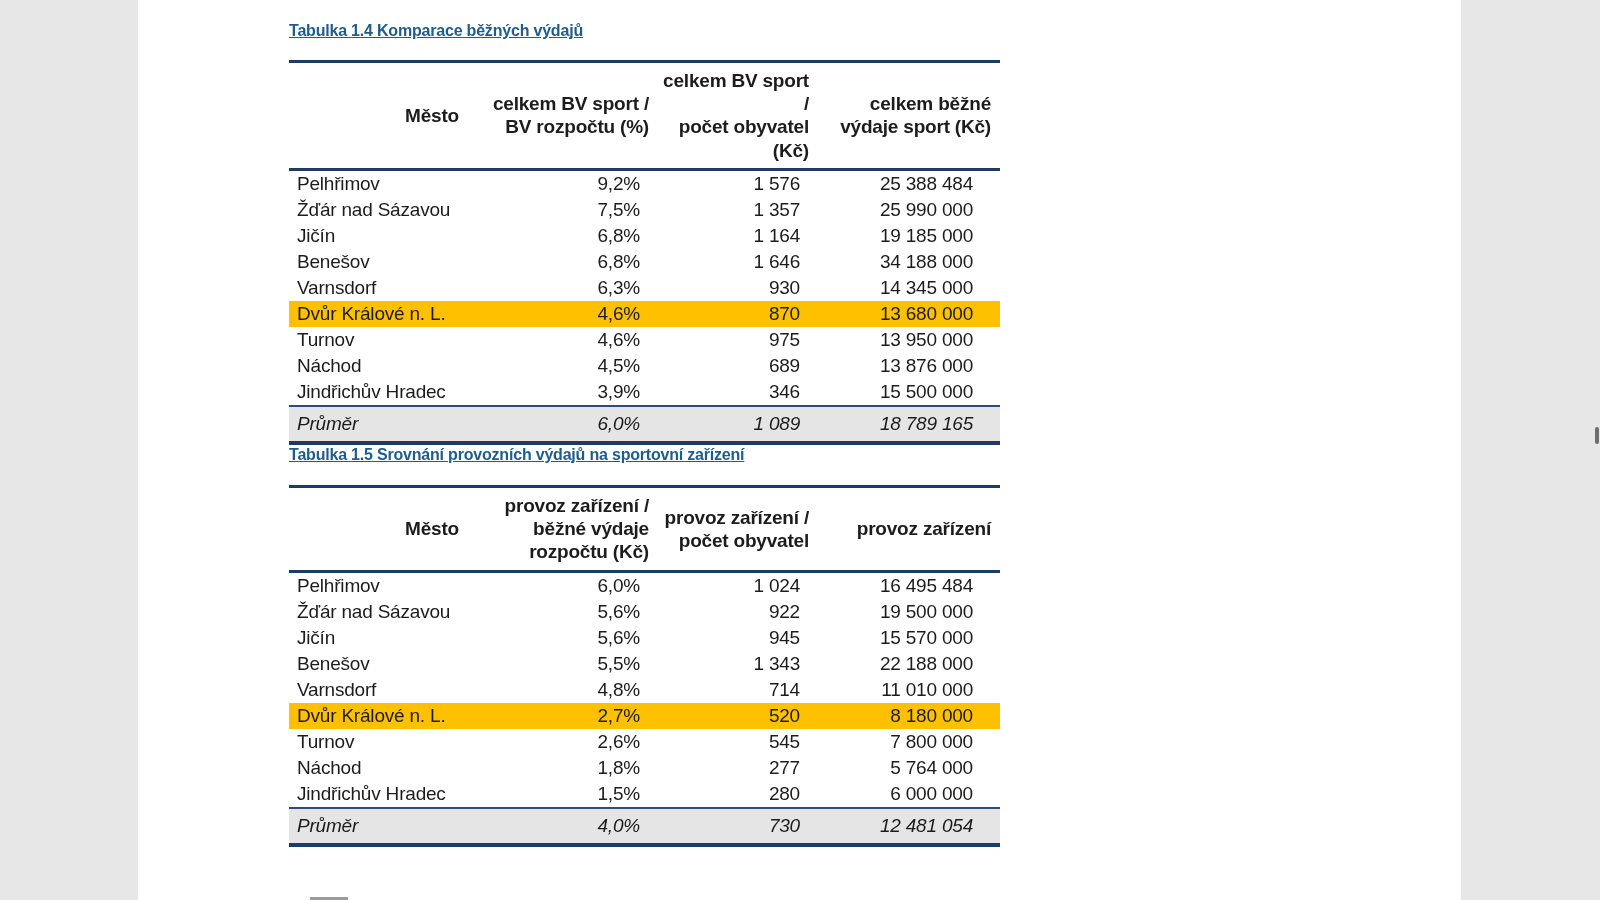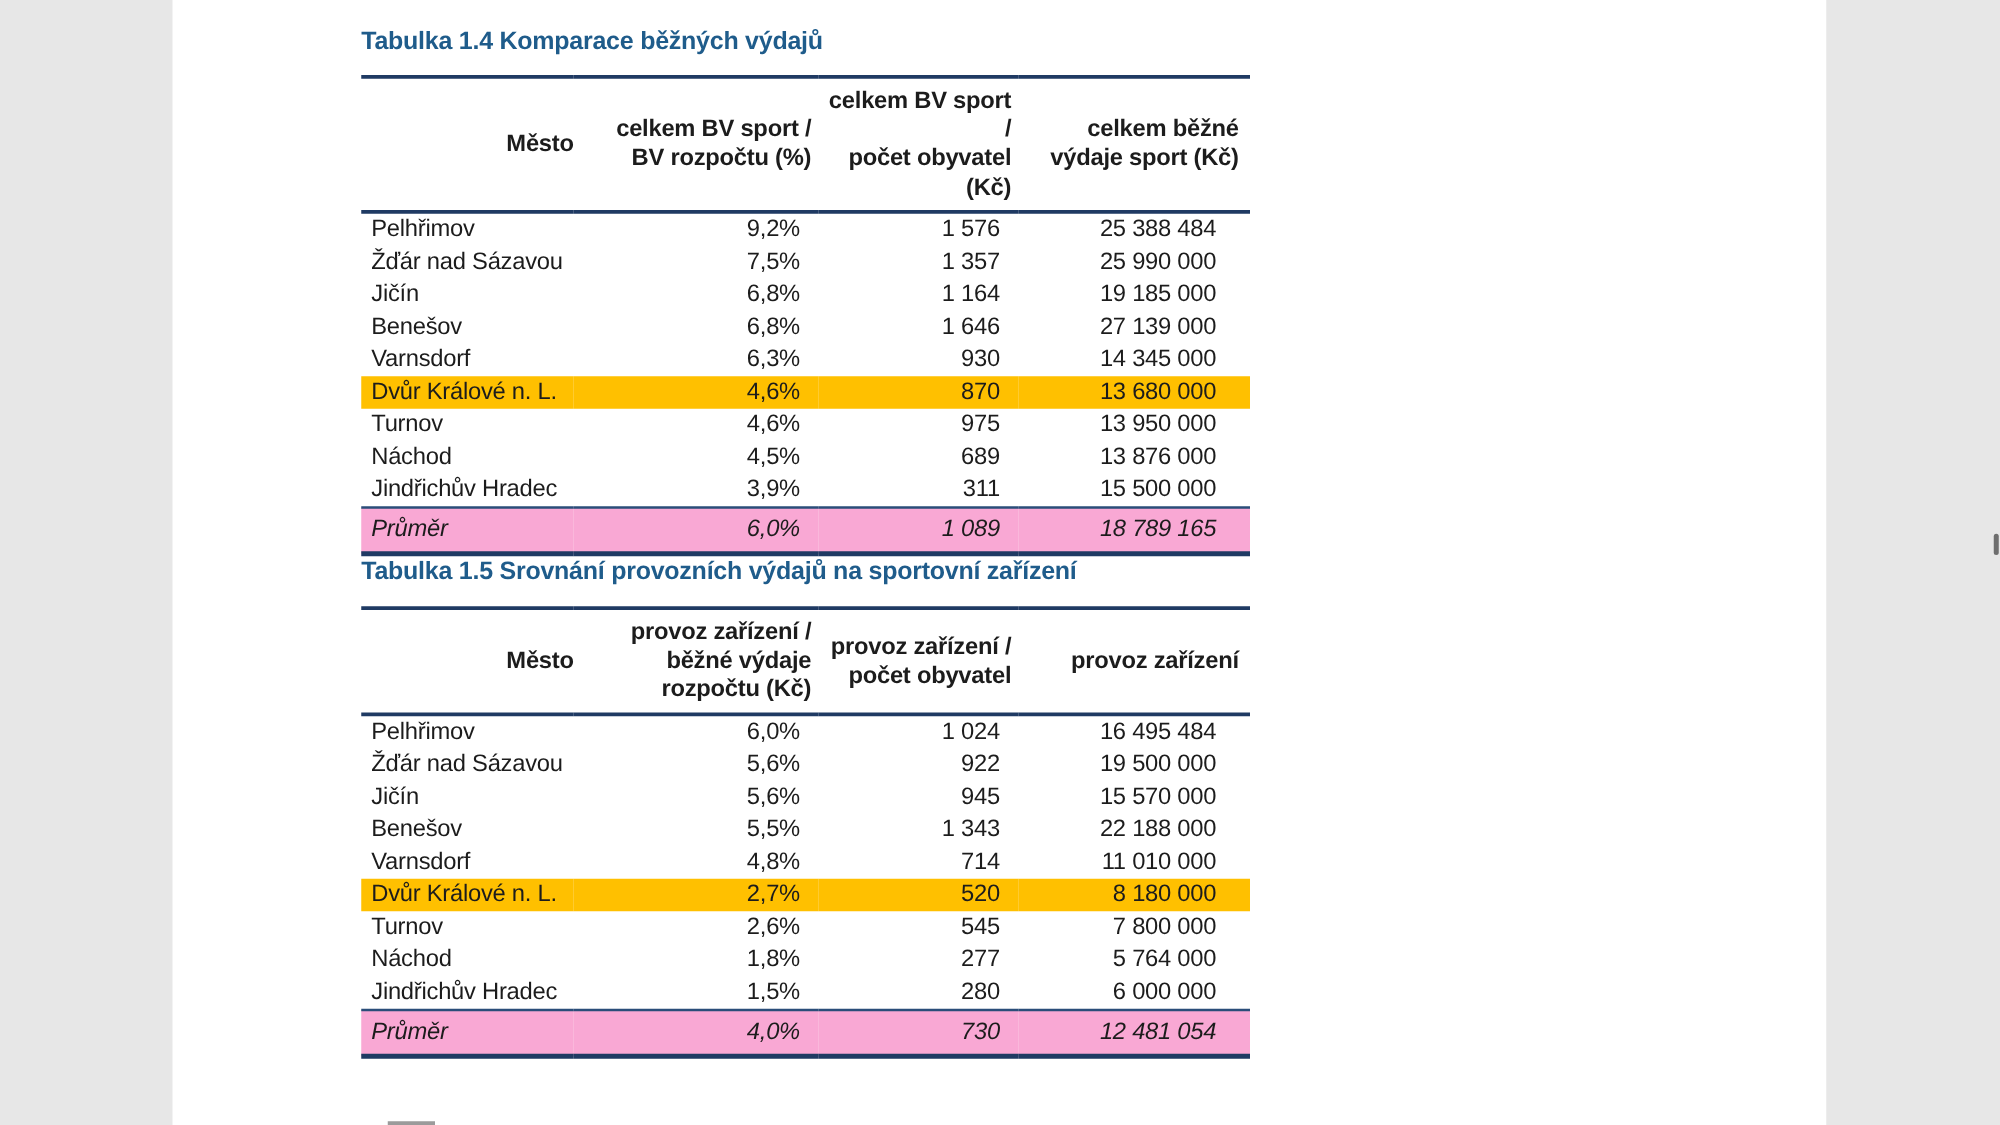--- a/index.html
+++ b/index.html
@@ -11,22 +11,22 @@
   .band-left{left:0;width:138px;}
   .band-right{left:1461px;width:139px;}
 
   .scroll-thumb{position:absolute;left:1595px;top:427px;width:4px;height:17px;
                 background:#6e6e6e;border-radius:2px;}
 
   .clipped-top{position:absolute;left:287px;top:0;width:1030px;height:12px;overflow:hidden;}
   .clipped-top span{display:block;margin-top:-10px;font-size:19px;color:#1c1c1c;
                     letter-spacing:-0.2px;white-space:nowrap;}
 
-  .doc-heading{position:absolute;font-size:20px;font-weight:bold;color:#1f5c8b;
-               letter-spacing:-0.2px;white-space:nowrap;}
+  .doc-heading{position:absolute;font-size:16px;font-weight:bold;color:#1f5c8b;
+               letter-spacing:-0.2px;white-space:nowrap;text-decoration:underline;}
   .heading-1{left:289px;top:22px;}
   .heading-2{left:289px;top:446px;}
 
   table.data{position:absolute;left:289px;width:711px;border-collapse:collapse;
              table-layout:fixed;font-size:19px;color:#1c1c1c;letter-spacing:-0.2px;
              border-top:3px solid #1f3a63;border-bottom:4px solid #1f3a63;}
   .table-1{top:60px;}
   .table-2{top:485px;}
 
   col.c1{width:170px;} col.c2{width:196px;} col.c3{width:160px;} col.c4{width:185px;}
@@ -41,21 +41,21 @@
 
   tbody tr{height:26px;}
   td{padding:0;line-height:26px;}
   td.c-city{text-align:left;padding-left:8px;white-space:nowrap;}
   td.c-num{text-align:right;padding-right:15px;white-space:nowrap;}
   td.c-last{padding-right:27px;}
 
   tr.row-highlight td{background:#ffc000;}
 
   tr.row-average{height:34px;font-style:italic;}
-  tr.row-average td{background:#f9a8d4;border-top:2px solid #2a4d79;line-height:34px;}
+  tr.row-average td{background:#e5e5e5;border-top:2px solid #2a4d79;line-height:34px;}
 
   .clipped-next{position:absolute;left:310px;top:896px;width:38px;height:4px;overflow:hidden;
                 opacity:.55;}
   .clipped-next i{display:block;width:100%;height:8px;background:#4a4a4a;margin-top:1px;}
 </style>
 </head>
 <body>
 
 <div class="canvas">
 
@@ -105,21 +105,21 @@
           <td class="c-city">Jičín</td>
           <td class="c-num">6,8%</td>
           <td class="c-num">1 164</td>
           <td class="c-num c-last">19 185 000</td>
         </tr>
 
         <tr>
           <td class="c-city">Benešov</td>
           <td class="c-num">6,8%</td>
           <td class="c-num">1 646</td>
-          <td class="c-num c-last">27 139 000</td>
+          <td class="c-num c-last">34 188 000</td>
         </tr>
 
         <tr>
           <td class="c-city">Varnsdorf</td>
           <td class="c-num">6,3%</td>
           <td class="c-num">930</td>
           <td class="c-num c-last">14 345 000</td>
         </tr>
 
         <tr class="row-highlight">
@@ -139,21 +139,21 @@
         <tr>
           <td class="c-city">Náchod</td>
           <td class="c-num">4,5%</td>
           <td class="c-num">689</td>
           <td class="c-num c-last">13 876 000</td>
         </tr>
 
         <tr>
           <td class="c-city">Jindřichův Hradec</td>
           <td class="c-num">3,9%</td>
-          <td class="c-num">311</td>
+          <td class="c-num">346</td>
           <td class="c-num c-last">15 500 000</td>
         </tr>
 
       <tr class="row-average">
         <td class="c-city">Průměr</td>
         <td class="c-num">6,0%</td>
         <td class="c-num">1 089</td>
         <td class="c-num c-last">18 789 165</td>
       </tr>
     </tbody>

